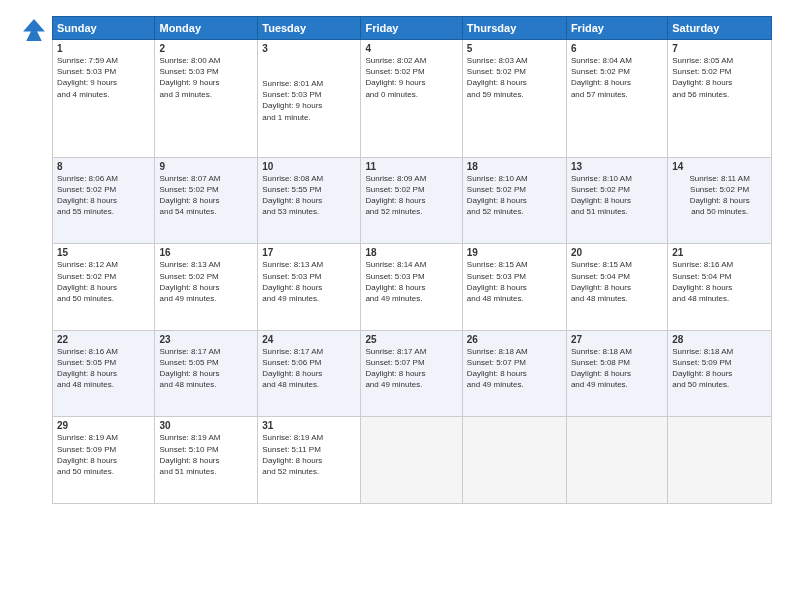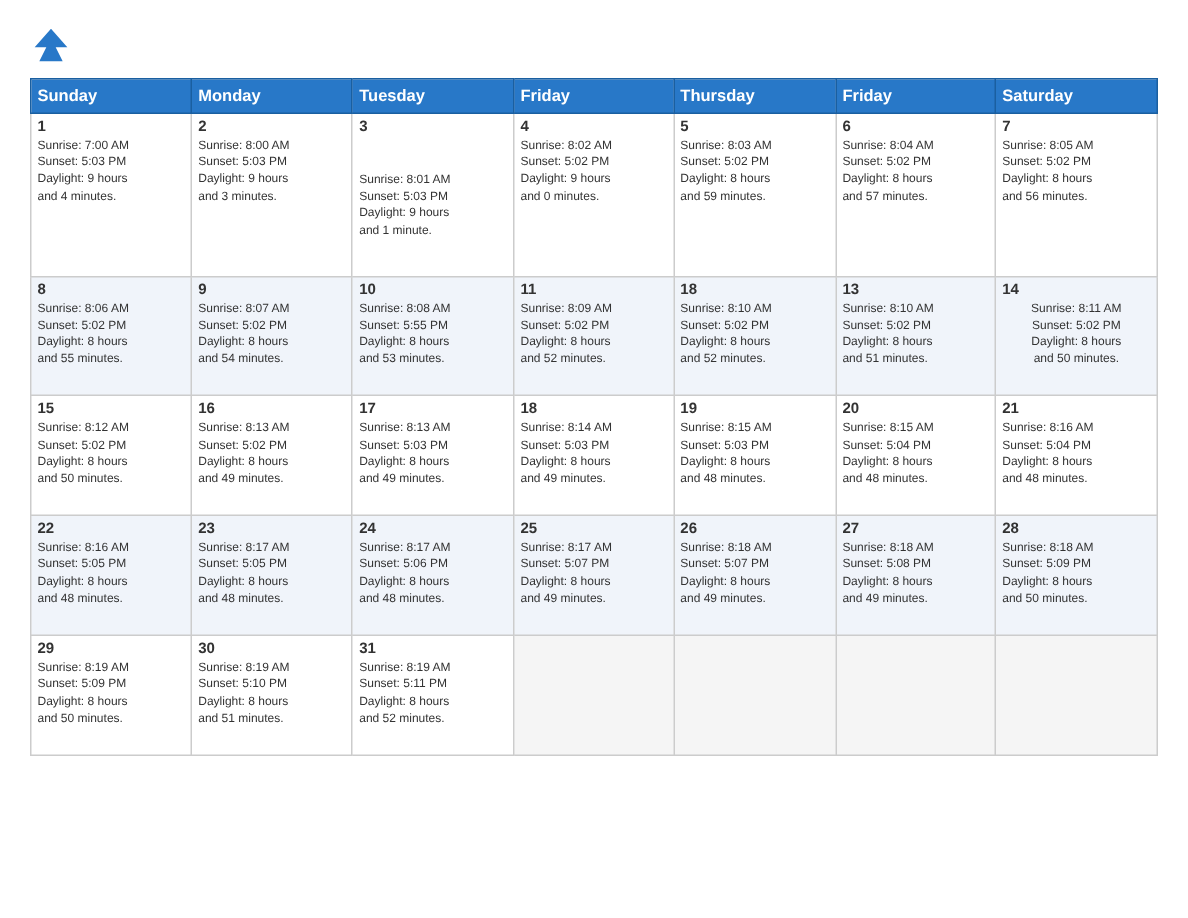--- a/index.html
+++ b/index.html
@@ -8,21 +8,20 @@
       background: #fff;
       width: 792px;
       height: 612px;
       overflow: hidden;
     }
     .page {
       width: 792px;
       height: 532px;
       padding: 16px 20px 28px 20px;
       display: flex;
-      flex-direction: column;
     }
     .header {
       display: flex;
       justify-content: space-between;
       align-items: flex-start;
       margin-bottom: 8px;
     }
     .logo {
       display: flex;
       align-items: center;
@@ -130,21 +129,21 @@
           <th>Friday</th>
           <th>Thursday</th>
           <th>Friday</th>
           <th>Saturday</th>
         </tr>
     </thead>
     <tbody id="calendar-body">
     <tr>
           <td>
             <span class="day-number">1</span>
-            <div class="cell-info" style="white-space: pre-line;">Sunrise: 7:00 AM
+            <div class="cell-info" style="white-space: pre-line;">Sunrise: 7:59 AM
 Sunset: 5:03 PM
 Daylight: 9 hours
 and 4 minutes.</div>
           </td>
           <td>
             <span class="day-number">2</span>
             <div class="cell-info" style="white-space: pre-line;">Sunrise: 8:00 AM
 Sunset: 5:03 PM
 Daylight: 9 hours
 and 3 minutes.</div>

